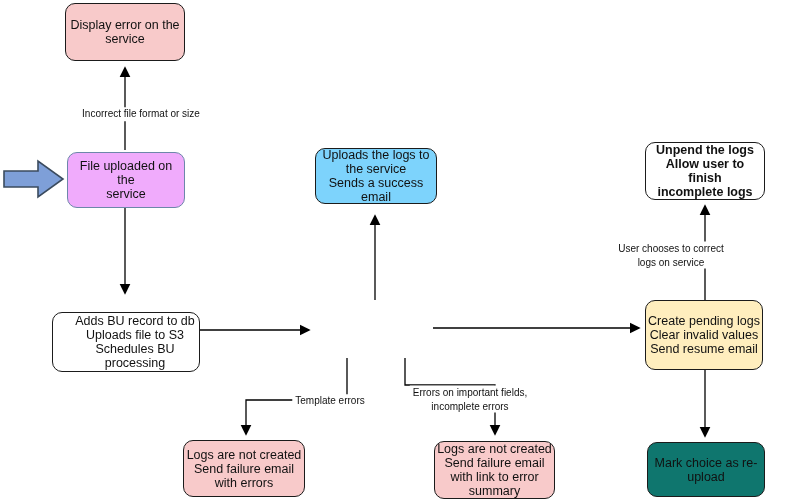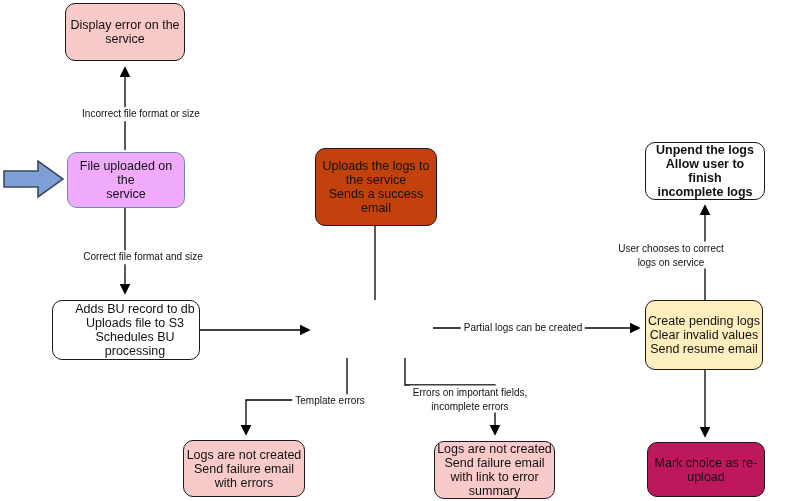--- a/index.html
+++ b/index.html
@@ -61,65 +61,63 @@
   <div class="node" style="left: 65px; top: 3px; width: 120px; height: 58px; background-color: rgb(248, 202, 202); border-color: rgb(27, 27, 27);">
     <span class="node-text">Display error on the
 service</span>
   </div>
 
   <div class="node" style="left: 67px; top: 152px; width: 118px; height: 56px; background-color: #f0abfc; border-color: rgb(109, 135, 170);">
     <span class="node-text">File uploaded on the
 service</span>
   </div>
 
-  <div class="node" style="left: 52px; top: 300px; width: 148px; height: 60px; background-color: rgb(255, 255, 255); border-color: rgb(27, 27, 27); padding-left: 20px;">
+  <div class="node" style="left: 52px; top: 312px; width: 148px; height: 60px; background-color: rgb(255, 255, 255); border-color: rgb(27, 27, 27); padding-left: 20px;">
     <span class="node-text">Adds BU record to db
 Uploads file to S3
 Schedules BU processing</span>
   </div>
 
-  <div class="node" style="left: 315px; top: 148px; width: 122px; height: 78px; background-color: #c2410c; border-color: rgb(27, 27, 27);">
+  <div class="node" style="left: 315px; top: 148px; width: 122px; height: 56px; background-color: #7dd3fc; border-color: rgb(27, 27, 27);">
     <span class="node-text">Uploads the logs to
 the service
 Sends a success
 email</span>
   </div>
 
 
   <div class="node" style="left: 645px; top: 300px; width: 118px; height: 70px; background-color: rgb(255, 238, 190); border-color: rgb(27, 27, 27);">
     <span class="node-text">Create pending logs
 Clear invalid values
 Send resume email</span>
   </div>
 
   <div class="node" style="left: 645px; top: 142px; width: 120px; height: 58px; background-color: rgb(255, 255, 255); border-color: rgb(27, 27, 27); font-weight: bold;">
     <span class="node-text">Unpend the logs
 Allow user to finish
 incomplete logs</span>
   </div>
 
-  <div class="node" style="left: 647px; top: 442px; width: 118px; height: 55px; background-color: #be185d; border-color: rgb(27, 27, 27);">
+  <div class="node" style="left: 647px; top: 442px; width: 118px; height: 55px; background-color: #0f766e; border-color: rgb(27, 27, 27);">
     <span class="node-text">Mark choice as re-
 upload</span>
   </div>
 
   <div class="node" style="left: 183px; top: 440px; width: 122px; height: 57px; background-color: rgb(248, 202, 202); border-color: rgb(27, 27, 27);">
     <span class="node-text">Logs are not created
 Send failure email
 with errors</span>
   </div>
 
   <div class="node" style="left: 434px; top: 441px; width: 121px; height: 58px; background-color: rgb(248, 202, 202); border-color: rgb(27, 27, 27);">
     <span class="node-text">Logs are not created
 Send failure email
 with link to error
 summary</span>
   </div>
 
   <div class="elabel" style="left:141px;top:114px">Incorrect file format or size</div>
-  <div class="elabel" style="left:143px;top:257px">Correct file format and size</div>
-  <div class="elabel" style="left:523px;top:328px">Partial logs can be created</div>
   <div class="elabel" style="left:330px;top:401px">Template errors</div>
   <div class="elabel" style="left:470px;top:399px">Errors on important fields,
 incomplete errors</div>
   <div class="elabel" style="left:671px;top:255px">User chooses to correct logs on service</div>
 
 </div>
 
 </body></html>

